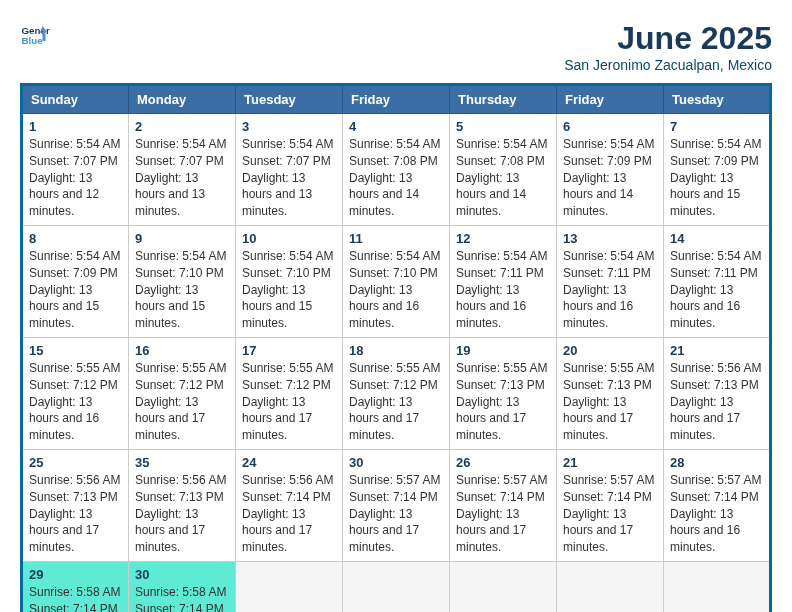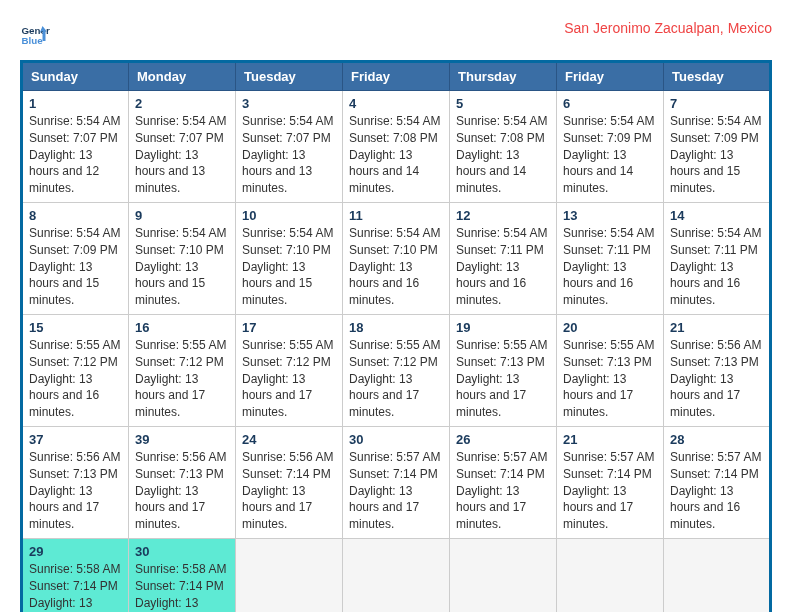--- a/index.html
+++ b/index.html
@@ -28,21 +28,21 @@
     .title-section {
       text-align: right;
     }
     .month-year {
       font-size: 32px;
       font-weight: bold;
       color: #1a3a5c;
     }
     .location {
       font-size: 14px;
-      color: #ef4444;
+      color: #0c4a6e;
     }
     .calendar {
       width: 100%;
       border-collapse: collapse;
       border: 3px solid #0369a1;
     }
     .calendar th {
       background-color: #3a6ea5;
       color: #fff;
       font-size: 13px;
@@ -88,20 +88,21 @@
 
 <div class="header-section">
   <div class="logo">
     <svg class="logo-icon" viewBox="0 0 40 40">
       <text x="2" y="18" font-size="13" font-weight="bold" fill="#1a3a5c">General</text>
       <text x="2" y="32" font-size="13" font-weight="bold" fill="#4a90d9">Blue</text>
       <polygon points="30,8 38,18 34,14 34,28 30,28 30,14 26,18" fill="#4a90d9"></polygon>
     </svg>
   </div>
   <div class="title-section">
+    <div class="month-year">June 2025</div>
     <div class="location">San Jeronimo Zacualpan, Mexico</div>
   </div>
 </div>
 
 <table class="calendar">
   <thead>
     <tr>
       <th>Sunday</th>
       <th>Monday</th>
       <th>Tuesday</th>
@@ -281,29 +282,29 @@
         <span class="day-num">21</span>
         <div class="day-info">
           Sunrise: 5:56 AM<br>
           Sunset: 7:13 PM<br>
           Daylight: 13 hours and 17 minutes.
         </div>
       </td>
       </tr>
       <tr>
         <td>
-        <span class="day-num">37</span>
+        <span class="day-num">25</span>
         <div class="day-info">
           Sunrise: 5:56 AM<br>
           Sunset: 7:13 PM<br>
           Daylight: 13 hours and 17 minutes.
         </div>
       </td>
         <td>
-        <span class="day-num">39</span>
+        <span class="day-num">35</span>
         <div class="day-info">
           Sunrise: 5:56 AM<br>
           Sunset: 7:13 PM<br>
           Daylight: 13 hours and 17 minutes.
         </div>
       </td>
         <td>
         <span class="day-num">24</span>
         <div class="day-info">
           Sunrise: 5:56 AM<br>

